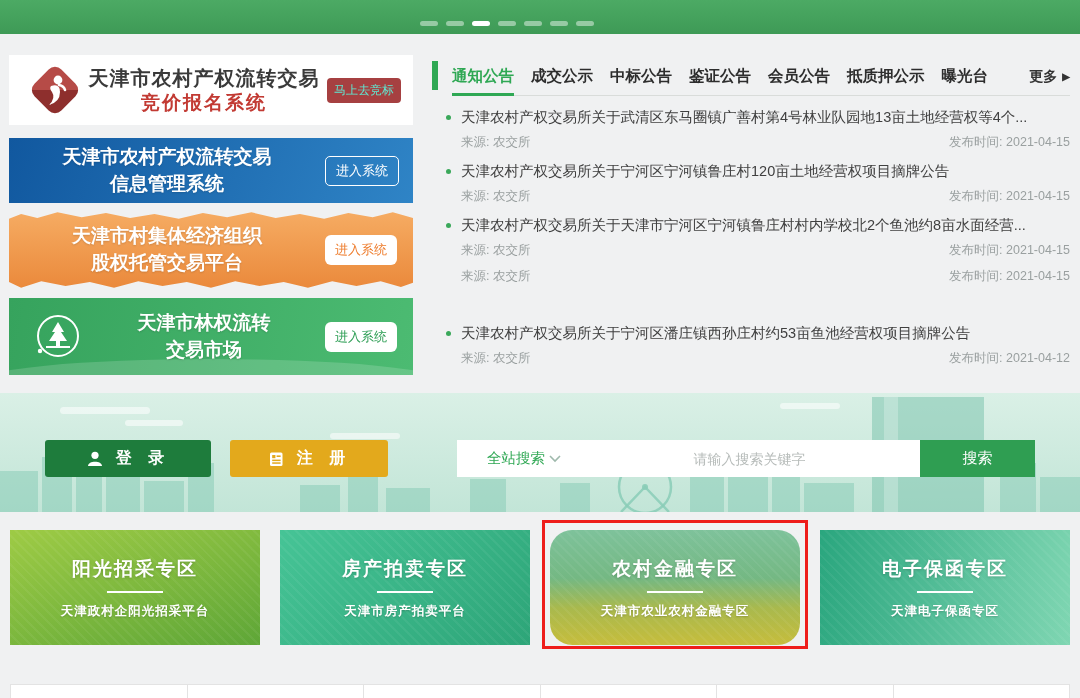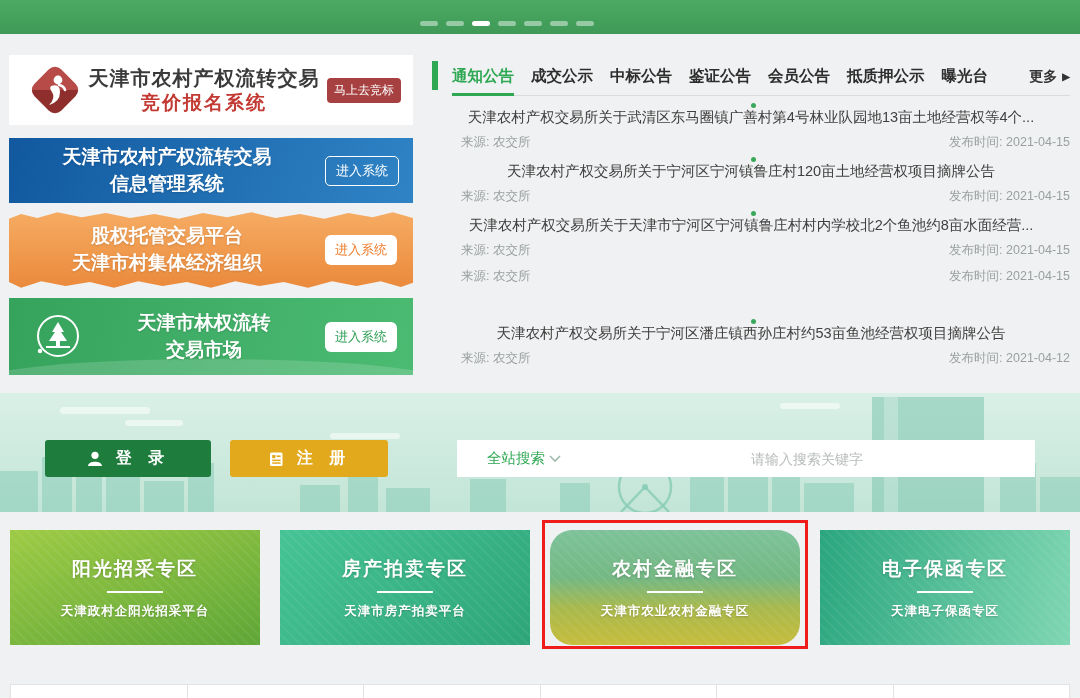--- a/index.html
+++ b/index.html
@@ -16,21 +16,21 @@
   
   .logo-card{position:absolute;left:9px;top:55px;width:404px;height:70px;background:#fff;
     display:flex;align-items:center;}
   .diamond-wrap{position:relative;width:52px;height:52px;margin-left:20px;flex:0 0 auto;}
   .diamond{position:absolute;left:7px;top:7px;width:38px;height:38px;border-radius:9px;
     background:linear-gradient(135deg,#b64b47 50%,#8e2f2d 50%);transform:rotate(45deg);}
   .diamond-fig{position:absolute;left:0;top:0;}
   .logo-text{flex:1;text-align:center;line-height:1.25;}
   .logo-line1{font-size:20px;font-weight:bold;color:#3a3a3a;letter-spacing:1px;}
   .logo-line2{font-size:19px;font-weight:bold;color:#c23a33;letter-spacing:2px;}
-  .bid-btn{margin-right:12px;background:#a64041;color:#ffffff;font-size:12px;
+  .bid-btn{margin-right:12px;background:#a64041;color:#5eead4;font-size:12px;
     padding:4px 7px;border-radius:4px;cursor:pointer;white-space:nowrap;border:none;}
 
   .banner{position:absolute;left:9px;width:404px;display:flex;align-items:center;color:#fff;}
   .banner .btxt{flex:1;text-align:center;font-weight:bold;font-size:19px;line-height:1.4;
     text-shadow:0 1px 2px rgba(0,0,0,.15);}
   .banner-blue{top:138px;height:65px;background:linear-gradient(110deg,#11589f,#2f84c6);}
   .enter-outline{margin-right:14px;border:1px solid #fff;color:#fff;border-radius:5px;
     padding:5px 10px;font-size:13px;background:transparent;cursor:pointer;white-space:nowrap;}
   .banner-orange{top:209px;height:82px;background:linear-gradient(180deg,#f6ad64,#ea883a);
     clip-path:polygon(0% 12%,3% 6%,7% 11%,12% 4%,18% 10%,24% 5%,30% 11%,36% 6%,42% 12%,48% 5%,
@@ -53,21 +53,21 @@
   .tab{position:relative;height:100%;display:flex;align-items:center;font-size:15.5px;
     font-weight:bold;color:#2d2d2d;cursor:pointer;white-space:nowrap;}
   .tab.active{color:#2fa854;}
   .tab.active::after{content:"";position:absolute;left:0;right:0;bottom:-1px;height:3px;background:#2fa854;}
   .more{margin-left:auto;display:flex;align-items:center;gap:5px;font-size:14px;font-weight:bold;
     color:#333;cursor:pointer;white-space:nowrap;}
   .more .arr{font-size:10px;color:#333;}
 
   .news{position:absolute;left:432px;top:103px;width:638px;}
   .news-item{height:54px;}
-  .nt{display:flex;align-items:center;height:28px;cursor:pointer;flex-direction:column;}
+  .nt{display:flex;align-items:center;height:28px;cursor:pointer;}
   .dot{width:5px;height:5px;border-radius:50%;background:#3aa85a;margin:0 10px 0 14px;flex:0 0 auto;}
   .ntitle{font-size:14.5px;color:#404040;white-space:nowrap;overflow:hidden;}
   .nmeta{display:flex;justify-content:space-between;align-items:center;height:22px;
     padding-left:29px;color:#9aa0a0;font-size:12.5px;}
 
   
   .hero{position:absolute;left:0;top:393px;width:1080px;height:119px;overflow:hidden;
     background:linear-gradient(180deg,#daf0e6,#c2e5d7);}
   .hero svg.sky{position:absolute;left:0;top:0;}
   .hero-btn{position:absolute;top:47px;height:37px;display:flex;align-items:center;justify-content:center;
@@ -145,22 +145,22 @@
   <div class="banner banner-blue">
     <div class="btxt">
       <div>天津市农村产权流转交易</div>
       <div>信息管理系统</div>
     </div>
     <button class="enter-outline">进入系统</button>
   </div>
 
   <div class="banner banner-orange">
     <div class="btxt">
+      <div>天津市村集体经济组织</div>
       <div>股权托管交易平台</div>
-      <div>天津市村集体经济组织</div>
     </div>
     <button class="enter-fill orange">进入系统</button>
   </div>
 
   <div class="banner banner-green">
     <div class="tree-wrap">
       <svg width="50" height="50" viewBox="0 0 50 50">
         <circle cx="25" cy="24" r="20" fill="none" stroke="#fff" stroke-width="2"></circle>
         <path d="M25,10 L19,20 L22,20 L16,29 L34,29 L28,20 L31,20 Z" fill="#fff"></path>
         <rect x="23" y="29" width="4" height="5" fill="#fff"></rect>
@@ -293,20 +293,21 @@
     </button>
 
     <div class="searchbar">
       <div class="scope">
         <span>全站搜索</span>
         <svg width="12" height="8" viewBox="0 0 12 8">
           <polyline points="1,1 6,6 11,1" fill="none" stroke="#9fb9ac" stroke-width="1.6"></polyline>
         </svg>
       </div>
       <input type="text" value="" placeholder="请输入搜索关键字" style="">
+      <button class="search-btn">搜索</button>
     </div>
   </div>
 
   <div class="zones">
     <div class="zone z0">
       <div class="ztitle">阳光招采专区</div>
       <div class="zline"></div>
       <div class="zsub">天津政村企阳光招采平台</div>
     </div>
     <div class="zone z1">

